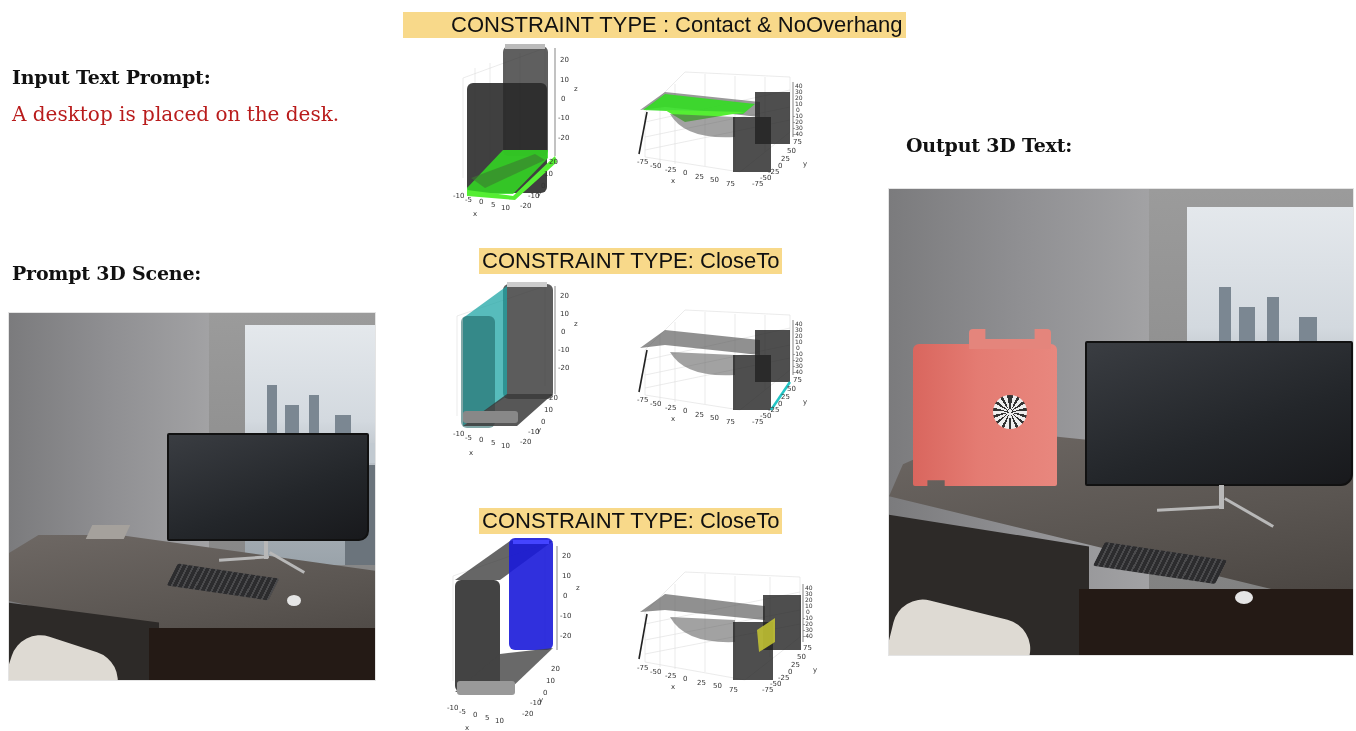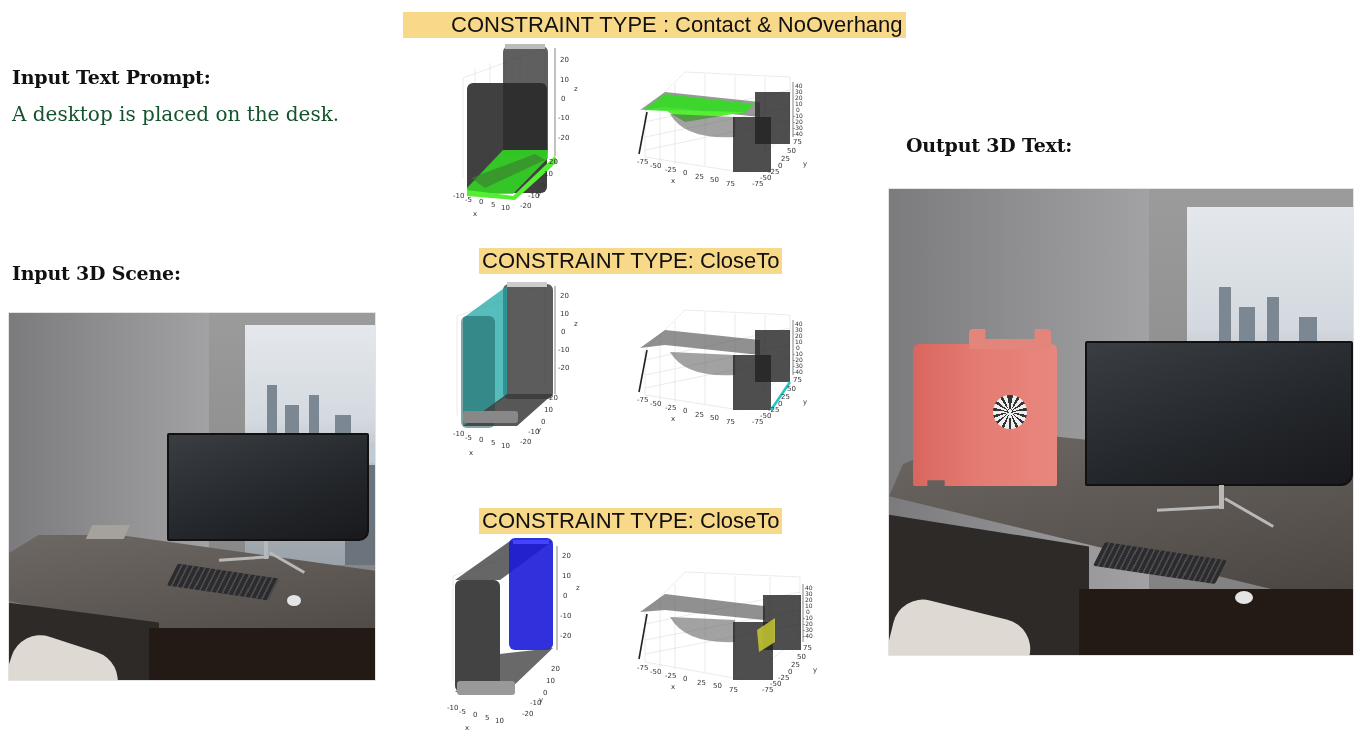--- a/index.html
+++ b/index.html
@@ -2,21 +2,21 @@
 <html><head>
 <meta charset="utf-8">
 <style>
   * { box-sizing: border-box; margin: 0; padding: 0; }
   html, body { width: 1356px; height: 731px; background: #ffffff; overflow: hidden; }
   body { position: relative; font-family: "DejaVu Serif", "Liberation Serif", serif; color: #111; }
 
   .abs { position: absolute; }
 
   .heading { font-family: "DejaVu Serif", serif; font-weight: bold; font-size: 19px; color: #111; letter-spacing: -0.2px; }
-  .prompt { font-family: "DejaVu Serif", serif; font-size: 20px; color: #14532d; }
+  .prompt { font-family: "DejaVu Serif", serif; font-size: 20px; color: #b91c1c; }
 
   .ctype { font-family: "Liberation Sans", "DejaVu Sans", sans-serif; font-size: 22px; background: #f8d98a; color: #111; padding: 0 3px; line-height: 26px; white-space: nowrap; }
 
   
   .scene { position: absolute; overflow: hidden; border: 1px solid #e4e4e4; }
   .wall-left { position: absolute; background: linear-gradient(90deg,#7b7b7d 0%,#8f8f92 50%,#a2a2a4 100%); }
   .wall-right { position: absolute; background: linear-gradient(180deg,#9b9b9b,#7e7e7e); }
   .window { position: absolute; background: linear-gradient(180deg,#e4e8ec 0%,#d3d9df 40%,#b5bcc3 60%,#9aa3aa 100%); }
   .bldg { position: absolute; background: #7b8792; }
   .river { position: absolute; background: #c2cad1; }
@@ -35,21 +35,21 @@
   
   .plot { position: absolute; }
   .plot svg { display: block; }
   .tick { font-family: "DejaVu Sans", sans-serif; font-size: 7px; fill: #333; }
 </style>
 </head>
 <body>
 
 <div class="abs heading" style="left:12px; top:66px;">Input Text Prompt:</div>
 <div class="abs prompt" style="left:12px; top:102px;">A desktop is placed on the desk.</div>
-<div class="abs heading" style="left:12px; top:262px;">Input 3D Scene:</div>
+<div class="abs heading" style="left:12px; top:262px;">Prompt 3D Scene:</div>
 
 <div class="scene" style="left:8px; top:312px; width:368px; height:369px;">
   <div class="wall-left" style="left:0; top:0; width:200px; height:369px;"></div>
   <div class="wall-right" style="left:200px; top:0; width:168px; height:369px;"></div>
   <div class="window" style="left:236px; top:12px; width:132px; height:240px;">
     <div class="bldg" style="left:22px; top:60px; width:10px; height:60px;"></div>
     <div class="bldg" style="left:40px; top:80px; width:14px; height:40px;"></div>
     <div class="bldg" style="left:64px; top:70px; width:10px; height:50px;"></div>
     <div class="bldg" style="left:90px; top:90px; width:16px; height:30px;"></div>
     <div class="river" style="left:0; top:118px; width:132px; height:20px;"></div>

